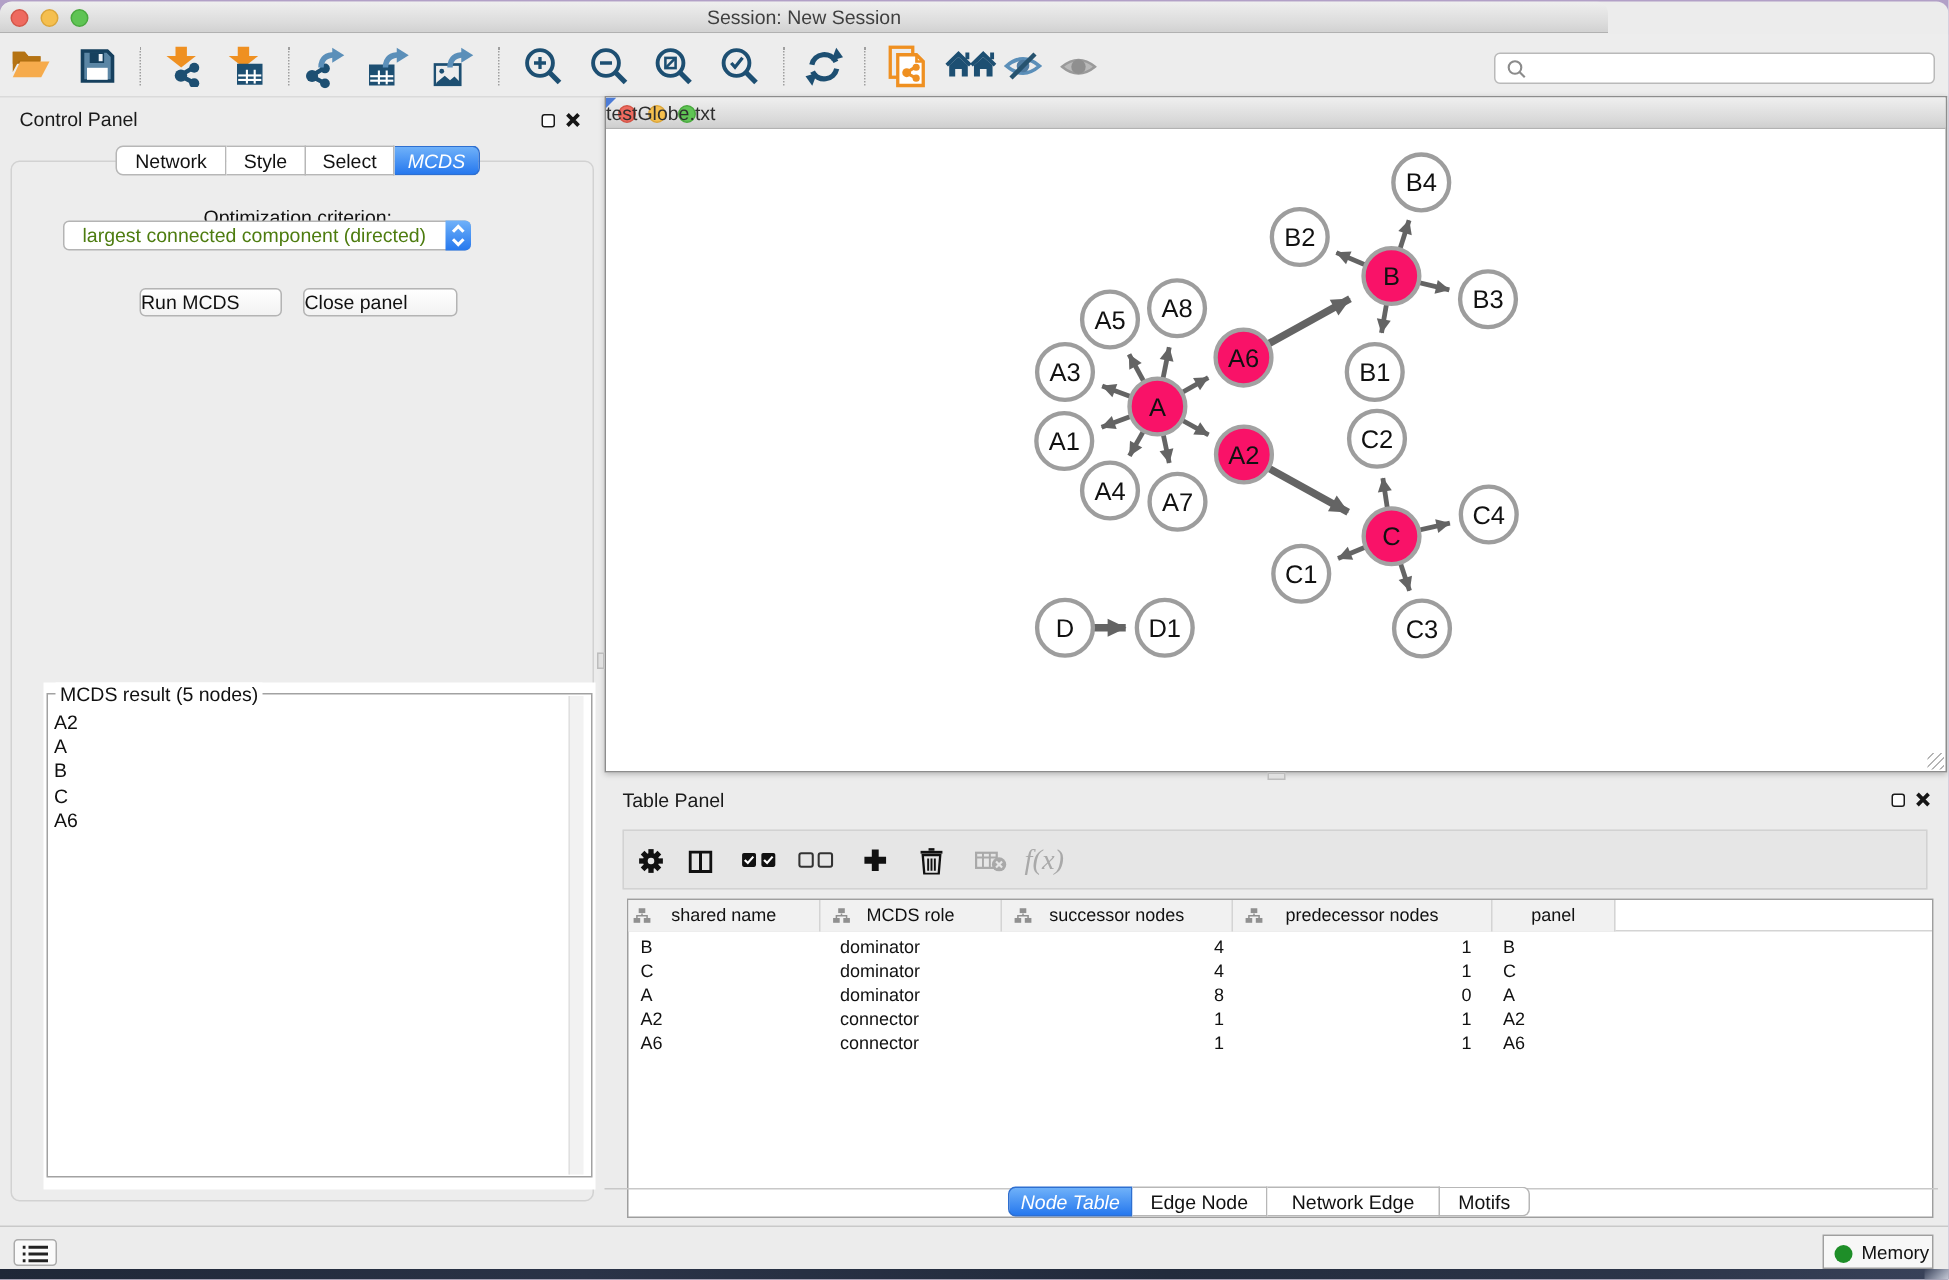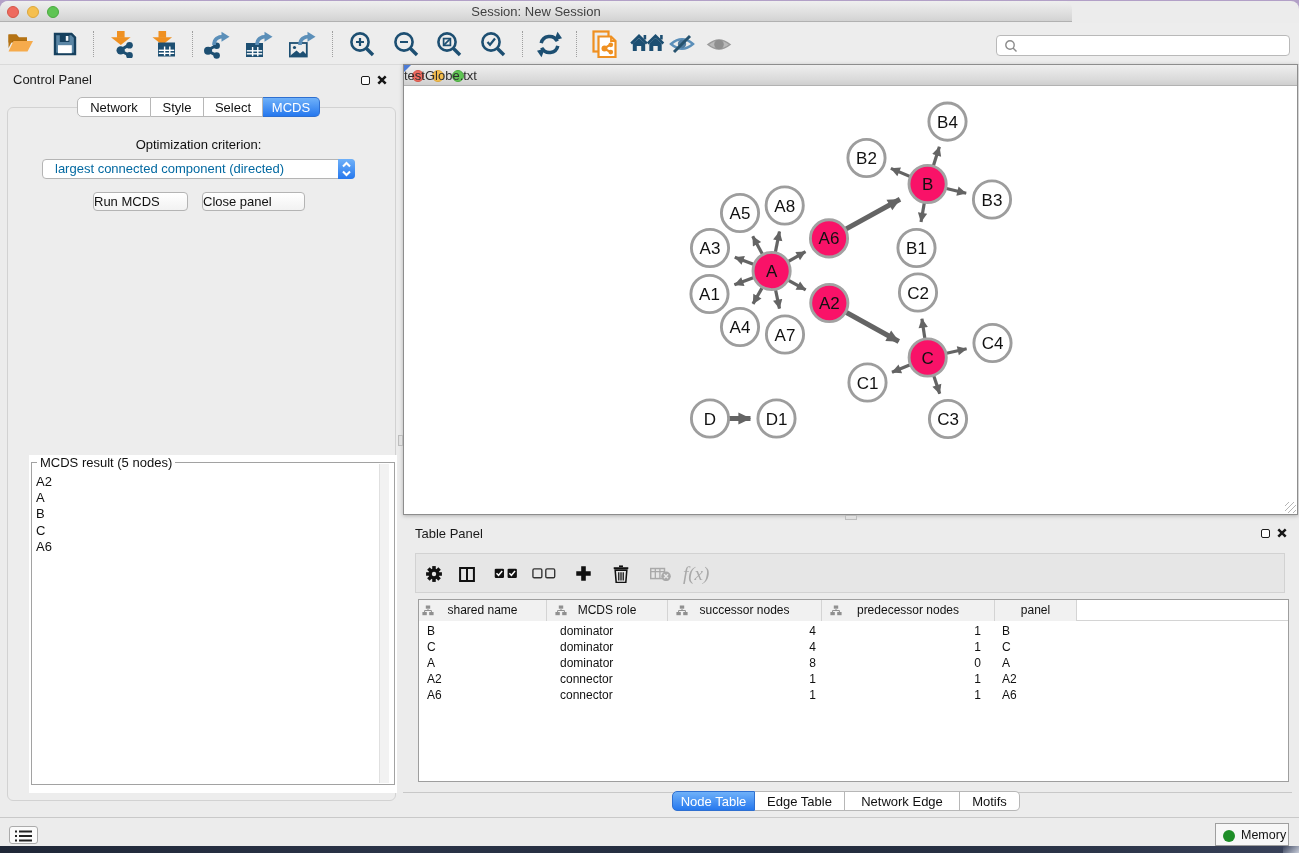--- a/index.html
+++ b/index.html
@@ -18,24 +18,24 @@
   border:1px solid #b9b9b9; border-radius:4px; }
 #cp-title { position:absolute; left:13px; top:71px; font-size:13px; color:#1a1a1a; }
 .sqicon { position:absolute; width:9px; height:9px; border:1.5px solid #1a1a1a; border-radius:2px; background:#fdfdfd; }
 #cp-panel { position:absolute; left:7px; top:106px; width:389px; height:694px; background:#ededed;
   border:1px solid #d2d2d2; border-radius:6px; }
 .tabs { position:absolute; display:flex; }
 .tab { height:20px; background:#fff; border:1px solid #b7b7b7; border-left:none; font-size:13px;
   color:#111; text-align:center; line-height:19px; }
 .tab.first { border-left:1px solid #b7b7b7; border-radius:5px 0 0 5px; }
 .tab.last { border-radius:0 5px 5px 0; }
-.tab.sel { background:linear-gradient(#6fb1f9,#2678ee); color:#fff; border-color:#2e6fd0; }
+.tab.sel { background:linear-gradient(#6fb1f9,#2678ee); color:#fff; border-color:#2e6fd0;font-style:italic; }
 #opt-label { position:absolute; left:0; top:136px; width:397px; text-align:center; font-size:13px; color:#111; }
-#combo { position:absolute; left:42px; top:158px; width:313px; height:20px; background:#fff;
-  border:1px solid #b4b4b4; border-radius:4px; font-size:13px; color:#0369a1; line-height:18px;
+#combo { position:absolute; left:42px; top:146px; width:272px; height:20px; background:#fff;
+  border:1px solid #b4b4b4; border-radius:4px; font-size:13px; color:#4d7c0f; line-height:18px;
   padding-left:12px; }
 #combo .step { position:absolute; right:-1px; top:-1px; width:17px; height:20px;
   background:linear-gradient(#6fb1f9,#2678ee); border-radius:0 4px 4px 0; }
 .btn { position:absolute; height:19px; background:linear-gradient(#ffffff,#f2f2f2); border:1px solid #b4b4b4;
   border-radius:4px; font-size:13px; color:#111; text-align:left; line-height:17px; }
 #mcds-box { position:absolute; left:29px; top:454px; width:368px; height:338px; background:#fff; }
 #mcds-fs { position:absolute; left:2px; top:7px; right:2px; bottom:8px; border:1px solid #a2a2a2; }
 #mcds-legend { position:absolute; left:5px; top:-8px; background:#fff; padding:0 3px; font-size:13px; color:#111; }
 #mcds-list { position:absolute; left:4px; top:11px; font-size:13px; color:#111; line-height:16.2px; }
 #mcds-sb { position:absolute; right:5px; top:1px; bottom:1px; width:10px; background:#f2f2f2;
@@ -44,21 +44,21 @@
   border:1px solid #8d8d8d; box-shadow:0 1px 4px rgba(0,0,0,0.25); }
 #net-tb { position:absolute; left:0; top:0; width:100%; height:21px;
   background:linear-gradient(#efefef,#d9d9d9 75%,#cfcfcf); border-bottom:1px solid #b2b2b2; }
 #net-tb .t { position:absolute; top:3px; width:100%; font-size:13px; color:#2e2e2e; }
 #graph { position:absolute; left:0px; top:22px; }
 #grip { position:absolute; right:1px; bottom:1px; width:11px; height:11px;
   background:repeating-linear-gradient(135deg, transparent 0 2.5px, #b5b5b5 2.5px 3.5px); }
 #tp-title { position:absolute; left:415px; top:525px; font-size:13px; color:#1a1a1a; }
 #tp-toolbar { position:absolute; left:415px; top:552px; width:870px; height:40px; background:#e6e6e6;
   border:1px solid #d2d2d2; }
-#tp-table { position:absolute; left:418px; top:598px; width:871px; height:183px; background:#fff;
+#tp-table { position:absolute; left:418px; top:598px; width:871px; height:213px; background:#fff;
   border:1px solid #9e9e9e;padding-left:18px; }
 #tp-header { position:absolute; left:0; top:0; width:869px; height:21px;
   border-bottom:1px solid #d4d4d4; }
 #tp-header .bg { position:absolute; left:0; top:0; width:658px; height:21px; background:#f1f1f1; }
 .hcell { position:absolute; top:0; height:21px; border-right:1px solid #d4d4d4; font-size:12px;
   color:#111; text-align:center; line-height:21px; }
 .trow { position:absolute; font-size:12px; color:#111; height:16px; line-height:16px; }
 .tnum { position:absolute; font-size:12px; color:#111; height:16px; line-height:16px; text-align:right; }
 #bt-line { position:absolute; left:403px; top:791px; width:889px; height:1px; background:#c8c8c8; }
 #bottom-tabs { position:absolute; left:672px; top:790px; }
@@ -431,21 +431,21 @@
     </svg>
     <svg class="ticon" style="left:829.5px;top:604px" width="12" height="11" viewBox="0 0 12 11">
       <rect x="3.8" y="0.5" width="4.4" height="3.2" fill="#909090"></rect>
       <rect x="0.4" y="7" width="4.4" height="3.2" fill="#909090"></rect>
       <rect x="7.2" y="7" width="4.4" height="3.2" fill="#909090"></rect>
       <path d="M6,4 V5.5 M2.6,7 V5.5 H9.4 V7" stroke="#909090" stroke-width="1" fill="none"></path>
     </svg>
   <div id="bt-line"></div>
   <div class="tabs" id="bottom-tabs">
     <div class="tab first sel" style="width:83px">Node Table</div>
-    <div class="tab" style="width:90px">Edge Table</div>
+    <div class="tab" style="width:90px">Edge Node</div>
     <div class="tab" style="width:115px">Network Edge</div>
     <div class="tab last" style="width:60px">Motifs</div>
   </div>
   <div id="statusline"></div>
   <div id="listbtn">
       <svg style="position:absolute;left:5px;top:3px" width="18" height="12" viewBox="0 0 18 12">
         <g fill="#222">
           <rect x="0" y="0.5" width="2" height="2"></rect>
           <rect x="4" y="0.5" width="13" height="2"></rect>
           <rect x="0" y="5" width="2" height="2"></rect>

